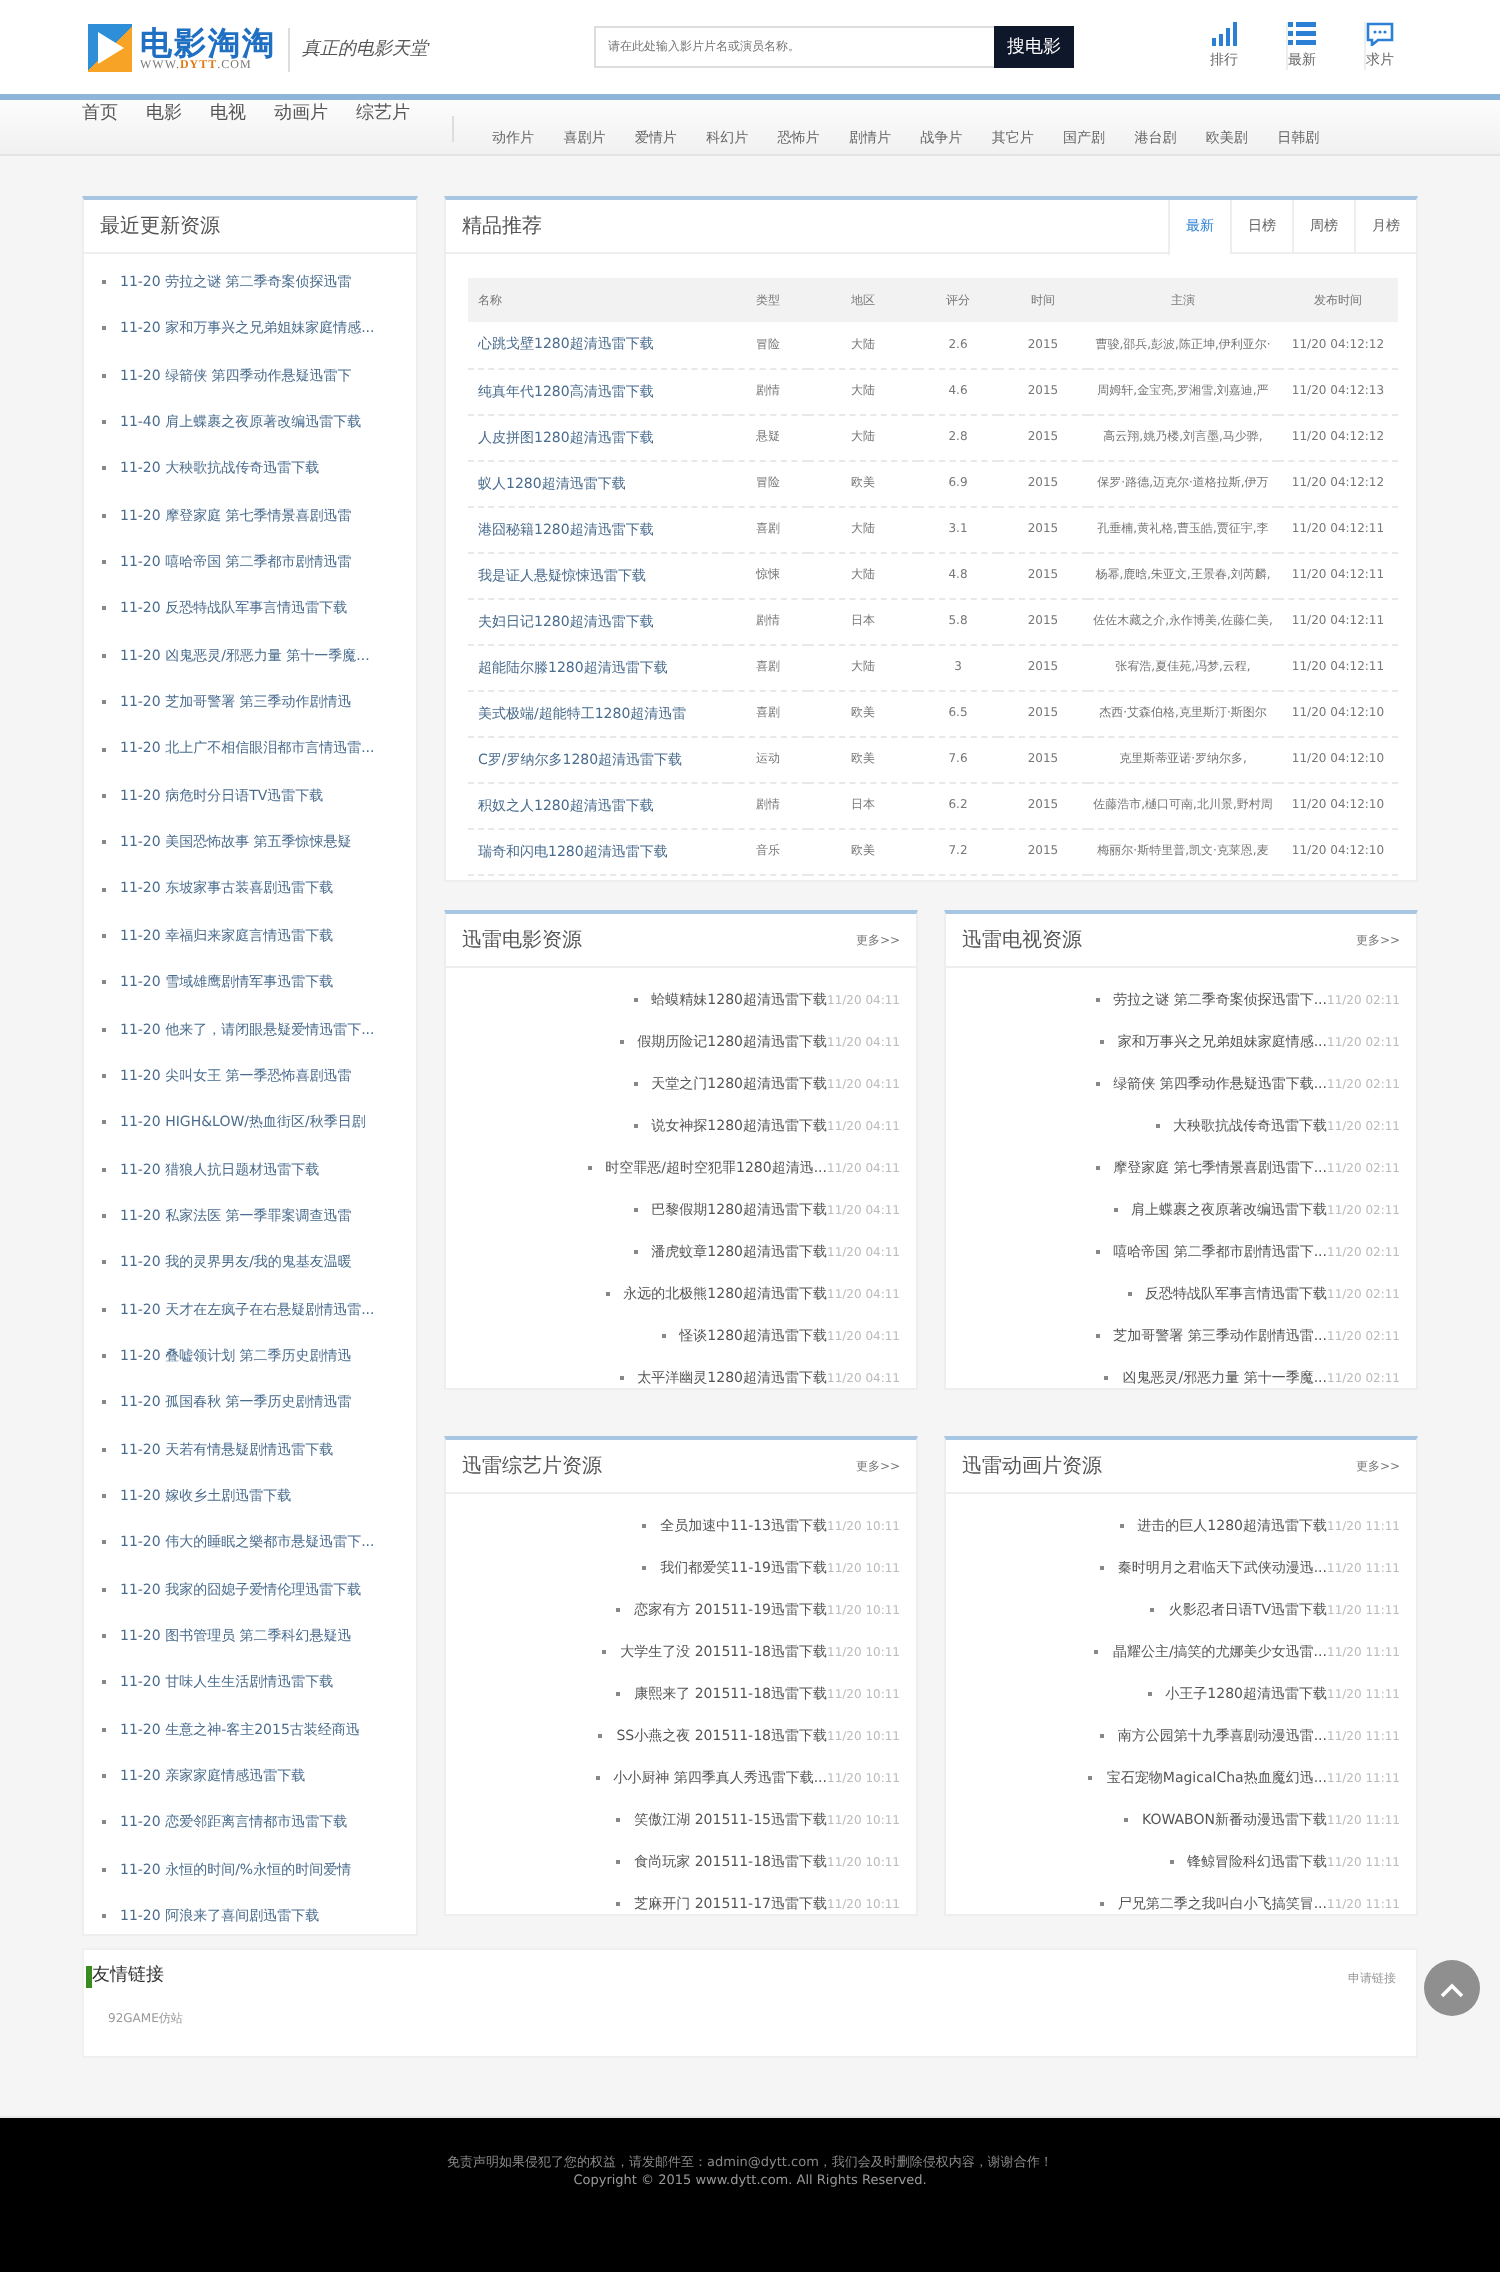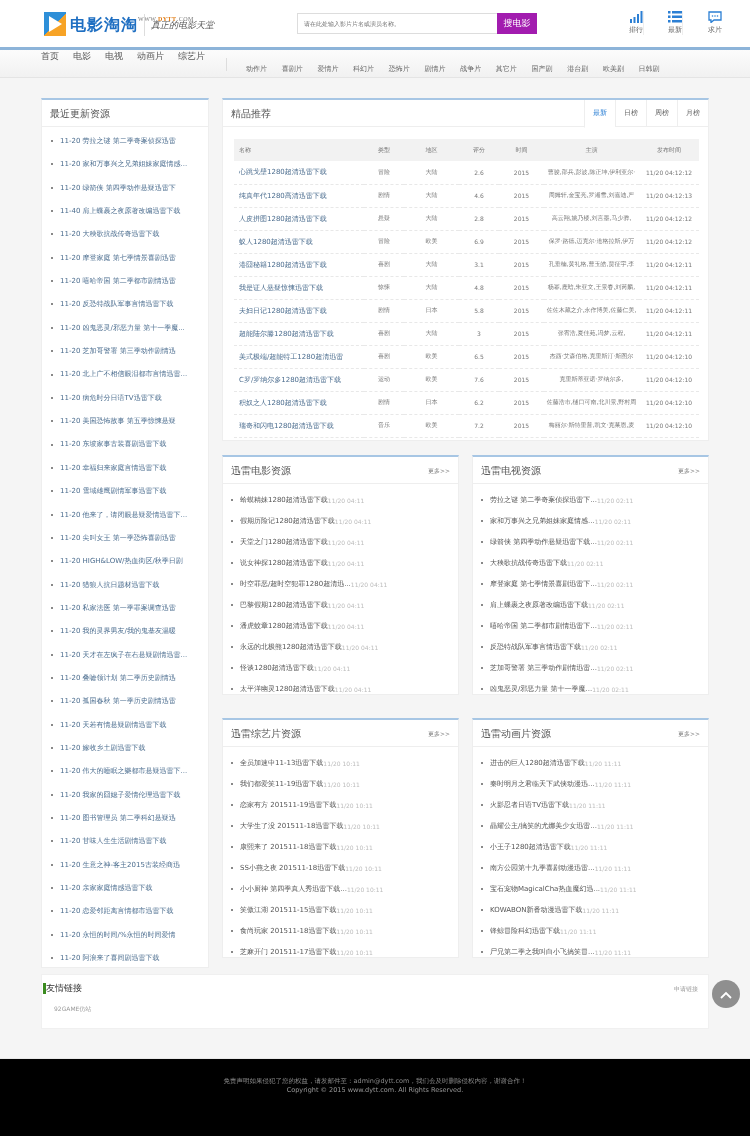--- a/index.html
+++ b/index.html
@@ -2,30 +2,30 @@
 <html><head>
 <meta charset="utf-8">
 <style>
 *{box-sizing:border-box;margin:0;padding:0}
 body{width:750px;height:1136px;background:#f5f5f5;font-family:"DejaVu Sans","Liberation Sans",sans-serif;color:#666;font-size:7px;position:relative;overflow:hidden}
 a{color:inherit;text-decoration:none}
 .header{background:#fff;height:50px;position:relative;border-bottom:3px solid #8db4d9}
 .logo{position:absolute;left:44px;top:12px;display:flex;align-items:center}
 .logo-play{width:22px;height:24px;position:relative;background:linear-gradient(135deg,#2e8fd8 0%,#2e8fd8 50%,#f7a326 50%,#f7a326 100%)}
 .logo-play:after{content:"";position:absolute;left:5px;top:4px;border-left:13px solid #fff;border-top:8px solid transparent;border-bottom:8px solid transparent}
-.logo-text{margin-left:4px;display:flex;flex-direction:row}
+.logo-text{margin-left:4px;display:flex;flex-direction:column}
 .logo-cn{font-size:16px;font-weight:bold;color:#1f6fc2;line-height:17px;letter-spacing:1px}
 .logo-url{font-size:6px;color:#777;font-family:"Liberation Serif",serif;letter-spacing:0.5px}
 .logo-url b{color:#e07b14;font-weight:bold}
 .slogan{position:absolute;left:144px;top:14px;padding-left:6px;border-left:1px solid #ddd;height:22px;line-height:22px;font-size:9px;font-style:italic;color:#555}
 .search{position:absolute;left:297px;top:13px;width:240px;height:21px;display:flex}
 .search input{width:200px;height:21px;border:1px solid #ddd;border-right:none;font-size:6px;padding-left:6px;color:#aaa;font-family:inherit;outline:none}
-.search button{width:40px;height:21px;background:#a21caf;color:#fff;border:none;font-size:9px;font-family:inherit}
+.search button{width:40px;height:21px;background:#0f172a;color:#fff;border:none;font-size:9px;font-family:inherit}
 .topicons{position:absolute;left:605px;top:11px;display:flex}
-.topicon{width:39px;text-align:right;color:#666;font-size:7px;border-right:1px solid #eee}
+.topicon{width:39px;text-align:left;color:#666;font-size:7px;border-right:1px solid #eee}
 .topicon:last-child{border-right:none}
 .topicon .ic{height:14px;color:#2b7fd4;font-size:11px;line-height:14px}
 .nav{height:28px;background:linear-gradient(#fcfcfc,#f1f1f1);border-bottom:1px solid #e4e4e4;position:relative}
 .nav-main{position:absolute;left:41px;top:0;display:flex;height:28px;align-items:flex-start}
 .nav-main a{font-size:9px;color:#555;margin-right:14px}
 .nav-sep{position:absolute;left:226px;top:8px;width:1px;height:13px;background:#ddd}
 .nav-sub{position:absolute;left:246px;top:0;display:flex;height:24px;align-items:flex-end}
 .nav-sub a{font-size:7px;color:#666;width:35.7px}
 .panel{position:absolute;background:#fff;border-top:2px solid #a7c6e4;border-left:1px solid #eee;border-right:1px solid #eee;border-bottom:1px solid #eee}
 .ptitle{height:27px;line-height:27px;border-bottom:1px solid #eee;padding-left:8px;font-size:10px;color:#555;position:relative}
@@ -38,21 +38,21 @@
 .tabs{position:absolute;right:0;top:0;display:flex;height:27px}
 .tab{width:31px;text-align:center;font-size:7px;color:#666;line-height:27px;border-left:1px solid #eee}
 .tab.active{color:#2b7fd4;background:#fff;border-bottom:1px solid #fff;margin-bottom:-1px;position:relative}
 table{position:absolute;left:11px;top:39px;width:465px;border-collapse:collapse;font-size:6px}
 th{background:#f2f2f2;height:22px;font-weight:normal;color:#777;text-align:center;font-size:6px}
 th:first-child{text-align:left;padding-left:5px}
 td{height:23px;border-bottom:1px dashed #e8e8e8;color:#777;text-align:center;white-space:nowrap;overflow:hidden}
 td.name{text-align:left;padding-left:5px;color:#4a6c8e;font-size:7px}
 .lst{width:237px;height:240px}
 .lst ul{list-style:none;padding-top:6px}
-.lst li{height:21px;line-height:21px;padding-left:8px;padding-right:8px;font-size:7px;color:#555;display:flex;justify-content:flex-start;white-space:nowrap}
+.lst li{height:21px;line-height:21px;padding-left:8px;padding-right:8px;font-size:7px;color:#555;display:flex;justify-content:flex-end;white-space:nowrap}
 .lst li .t{color:#bbb;font-size:6px}
 .links{position:absolute;left:41px;top:974px;width:668px;height:55px;background:#fff;border:1px solid #f0f0f0}
 .links .lt{position:absolute;left:1px;top:8px;padding-left:0;border-left:3px solid #3a8b1f;font-size:9px;color:#333;line-height:11px}
 .links .apply{position:absolute;right:10px;top:10px;font-size:6px;color:#999}
 .links .item{position:absolute;left:12px;top:30px;font-size:6px;color:#999}
 .totop{position:absolute;left:712px;top:980px;width:28px;height:28px;border-radius:50%;background:#8f8f8f;color:#fff;text-align:center;line-height:30px;font-size:12px}
 .footer{position:absolute;left:0;top:1058px;width:750px;height:78px;background:#000000;border-top:1px solid #e8e8e8;text-align:center}
 .footer .f1{margin-top:18px;font-size:6.5px;color:#888}
 .footer .f2{font-size:6.5px;color:#999}
 </style>

